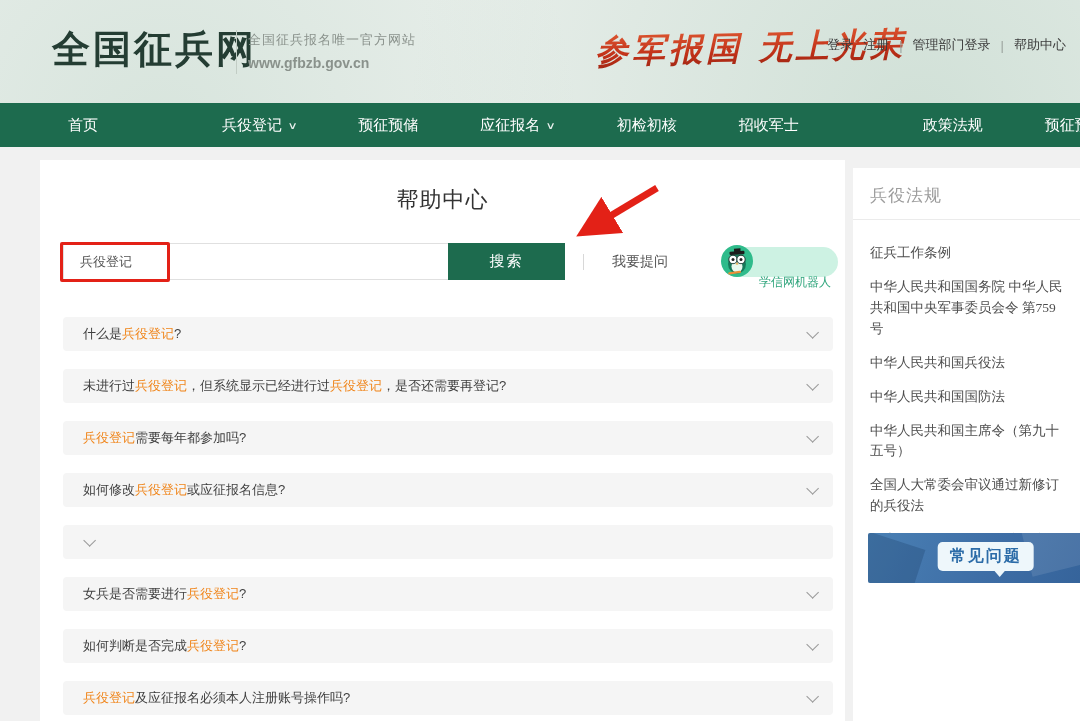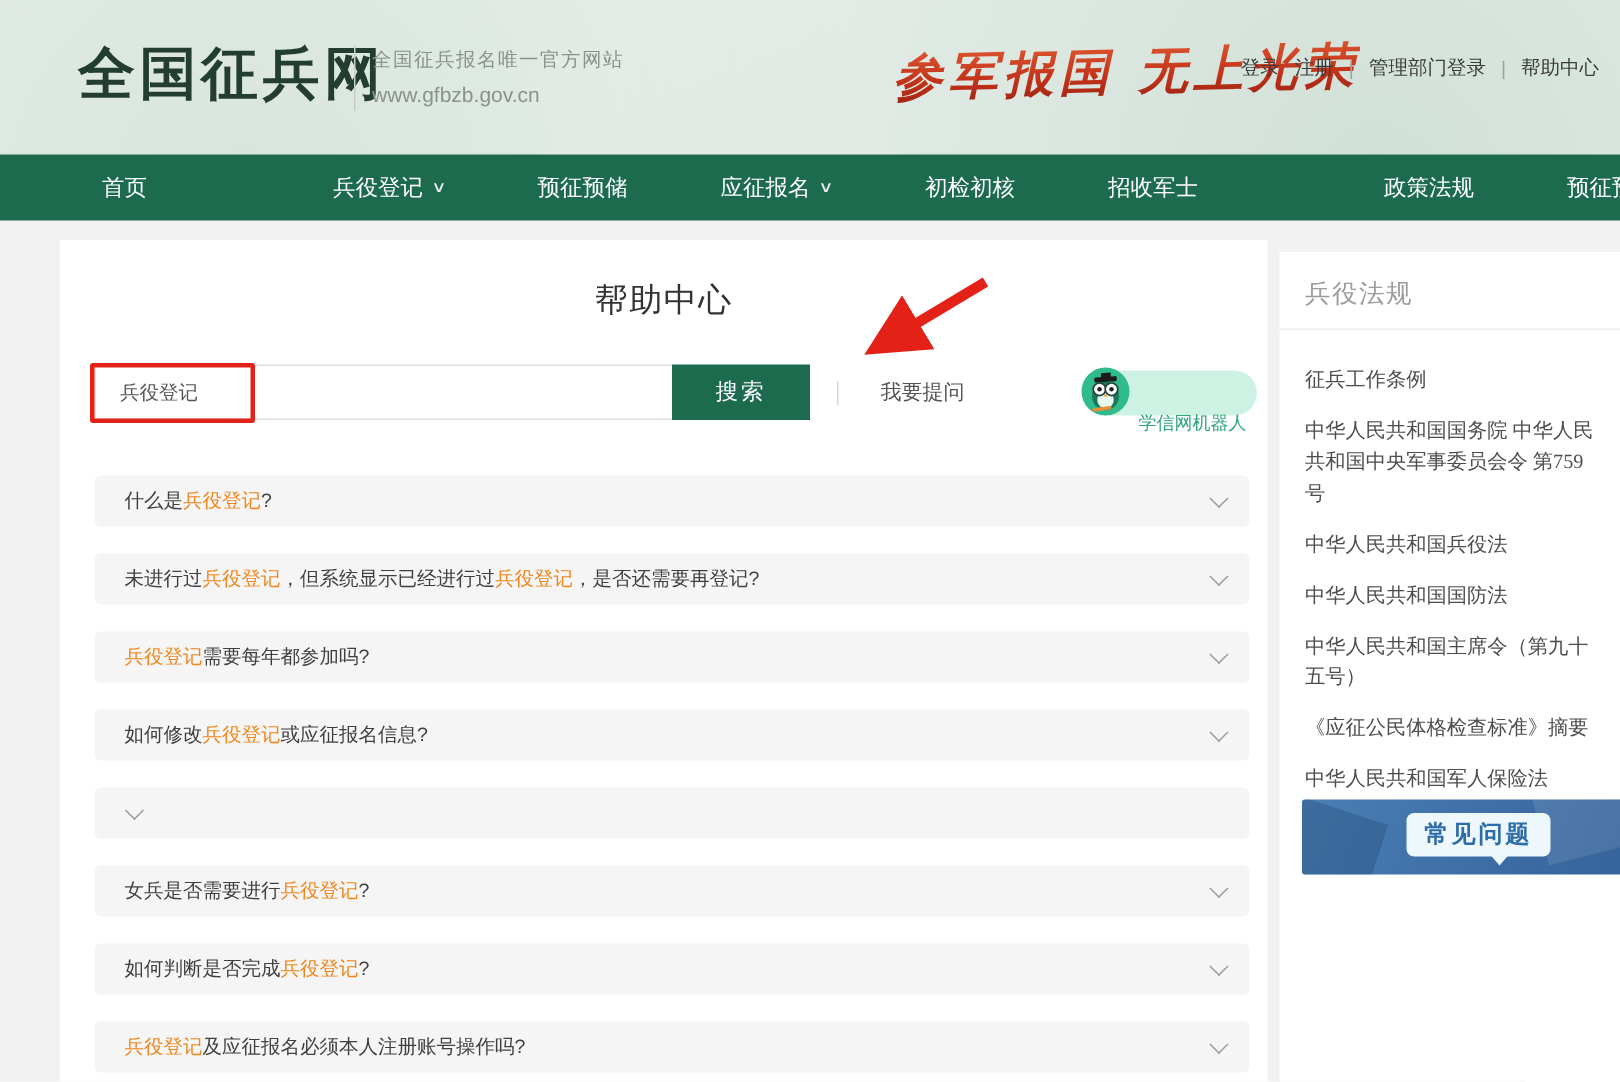--- a/index.html
+++ b/index.html
@@ -11,21 +11,21 @@
   .site-header { position:absolute; left:0; top:0; width:1080px; height:103px;
     background:#e9efeb;
     background-image:radial-gradient(circle at 85% 120%, rgba(163,197,178,.35), rgba(163,197,178,0) 55%),
                      radial-gradient(circle at 15% 130%, rgba(163,197,178,.25), rgba(163,197,178,0) 45%);
   }
   .logo { position:absolute; left:52px; top:24px; font-family:"DejaVu Serif","Liberation Serif",serif;
     font-weight:bold; font-size:38px; letter-spacing:3px; color:#243d33; }
   .logo-divider { position:absolute; left:236px; top:30px; width:1px; height:44px; background:#c2cdc5; }
   .tagline { position:absolute; left:248px; top:31px; color:#8a928c; }
   .tagline .t1 { font-size:13px; letter-spacing:1px; }
-  .tagline .t2 { font-size:14px; margin-top:6px; }
+  .tagline .t2 { font-size:14px; margin-top:6px;font-weight:bold; }
   .slogan { position:absolute; left:595px; top:26px; font-family:"DejaVu Serif","Liberation Serif",serif;
     font-style:italic; font-weight:900; font-size:33px; letter-spacing:4px; transform:rotate(-1.5deg);
     background:linear-gradient(180deg,#e05a33 0%,#c03018 60%,#952312 100%);
     -webkit-background-clip:text; background-clip:text; color:transparent;
     text-shadow:0 0 0 rgba(0,0,0,0); white-space:nowrap; }
   .top-links { position:absolute; right:14px; top:36px; font-size:13px; color:#3c3c3c; display:flex; align-items:center; }
   .top-links .lnk { cursor:pointer; }
   .top-links .sep { margin:0 10px; color:#9aa39d; }
   .top-links .gap { width:10px; }
 
@@ -42,21 +42,21 @@
   
   .main-panel { position:absolute; left:40px; top:160px; width:805px; height:561px; background:#fff; }
   .side-panel { position:absolute; left:853px; top:168px; width:227px; height:553px; background:#fff; }
 
   
   .page-title { position:absolute; left:0; top:25px; width:100%; text-align:center;
     font-size:22px; color:#333; font-weight:500; letter-spacing:1px; }
   .search-row { position:absolute; left:23px; top:83px; height:37px; display:flex; align-items:center; }
   .search-input { width:385px; height:37px; border:1px solid #e0e0e0; border-right:none; background:#fff;
     font-size:13px; color:#555; padding-left:16px; outline:none; font-family:inherit; }
-  .search-btn { width:92px; height:37px; background:#1d6b4e; color:#fff; border:none; font-size:15px;
+  .search-btn { width:117px; height:37px; background:#1d6b4e; color:#fff; border:none; font-size:15px;
     letter-spacing:2px; cursor:pointer; font-family:Liberation Serif, serif; }
   .ask-sep { width:1px; height:16px; background:#d8d8d8; margin-left:18px; }
   .ask-link { margin-left:28px; font-size:14px; color:#555; cursor:pointer; white-space:nowrap; }
   .robot-pill { position:absolute; left:682px; top:87px; width:116px; height:30px; background:#cdf2e3;
     border-radius:16px; display:flex; align-items:center; cursor:pointer; }
   .robot-pill .owl { width:34px; height:34px; margin-left:-2px; margin-top:-2px; }
   .robot-label { font-size:12px; color:#2fa57c; margin-left:5px; white-space:nowrap;margin-top:40px; }
 
   
   .anno-box { position:absolute; left:20px; top:82px; width:110px; height:40px;
@@ -226,20 +226,21 @@
 
   <div class="side-panel">
     <div class="side-title">兵役法规</div>
     <div class="side-divider"></div>
     <div class="law-list" id="law-list">
         <div class="law-link">征兵工作条例</div>
         <div class="law-link">中华人民共和国国务院 中华人民共和国中央军事委员会令 第759号</div>
         <div class="law-link">中华人民共和国兵役法</div>
         <div class="law-link">中华人民共和国国防法</div>
         <div class="law-link">中华人民共和国主席令（第九十五号）</div>
+        <div class="law-link">全国人大常委会审议通过新修订的兵役法</div>
         <div class="law-link">《应征公民体格检查标准》摘要</div>
         <div class="law-link">中华人民共和国军人保险法</div>
       </div>
     <div class="side-banner">
       <span class="banner-label">常见问题</span>
     </div>
   </div>
 
 </div>
 

